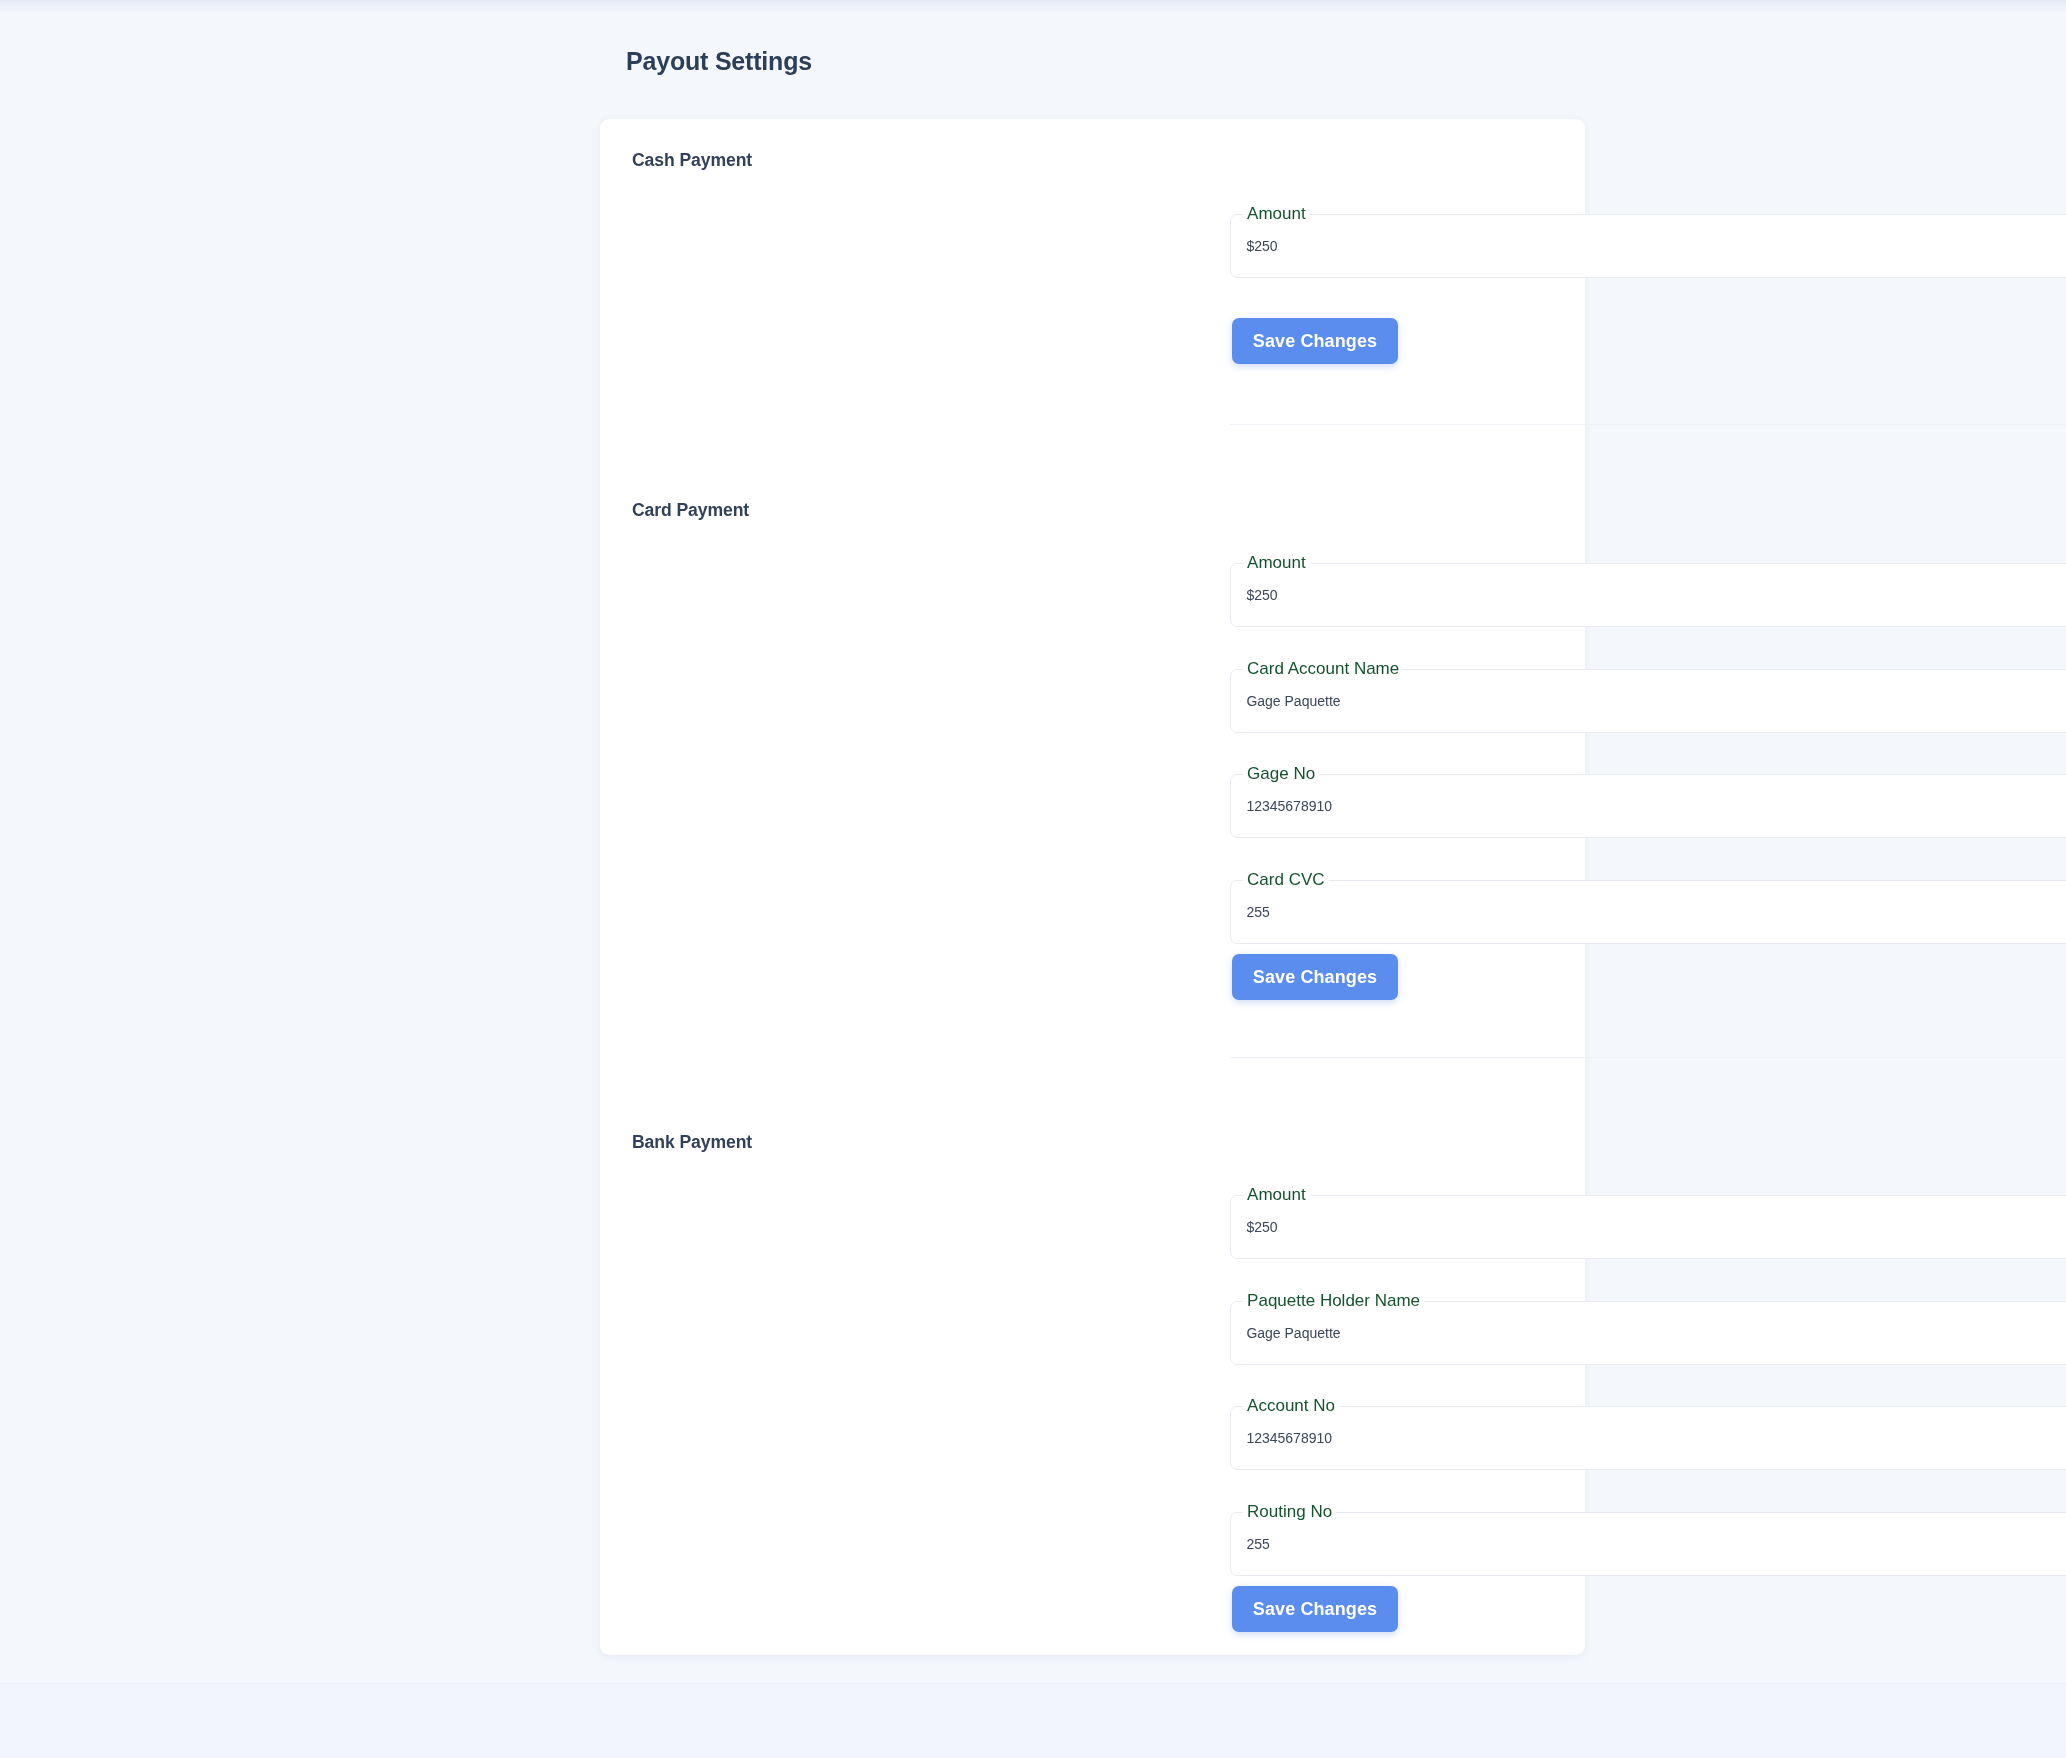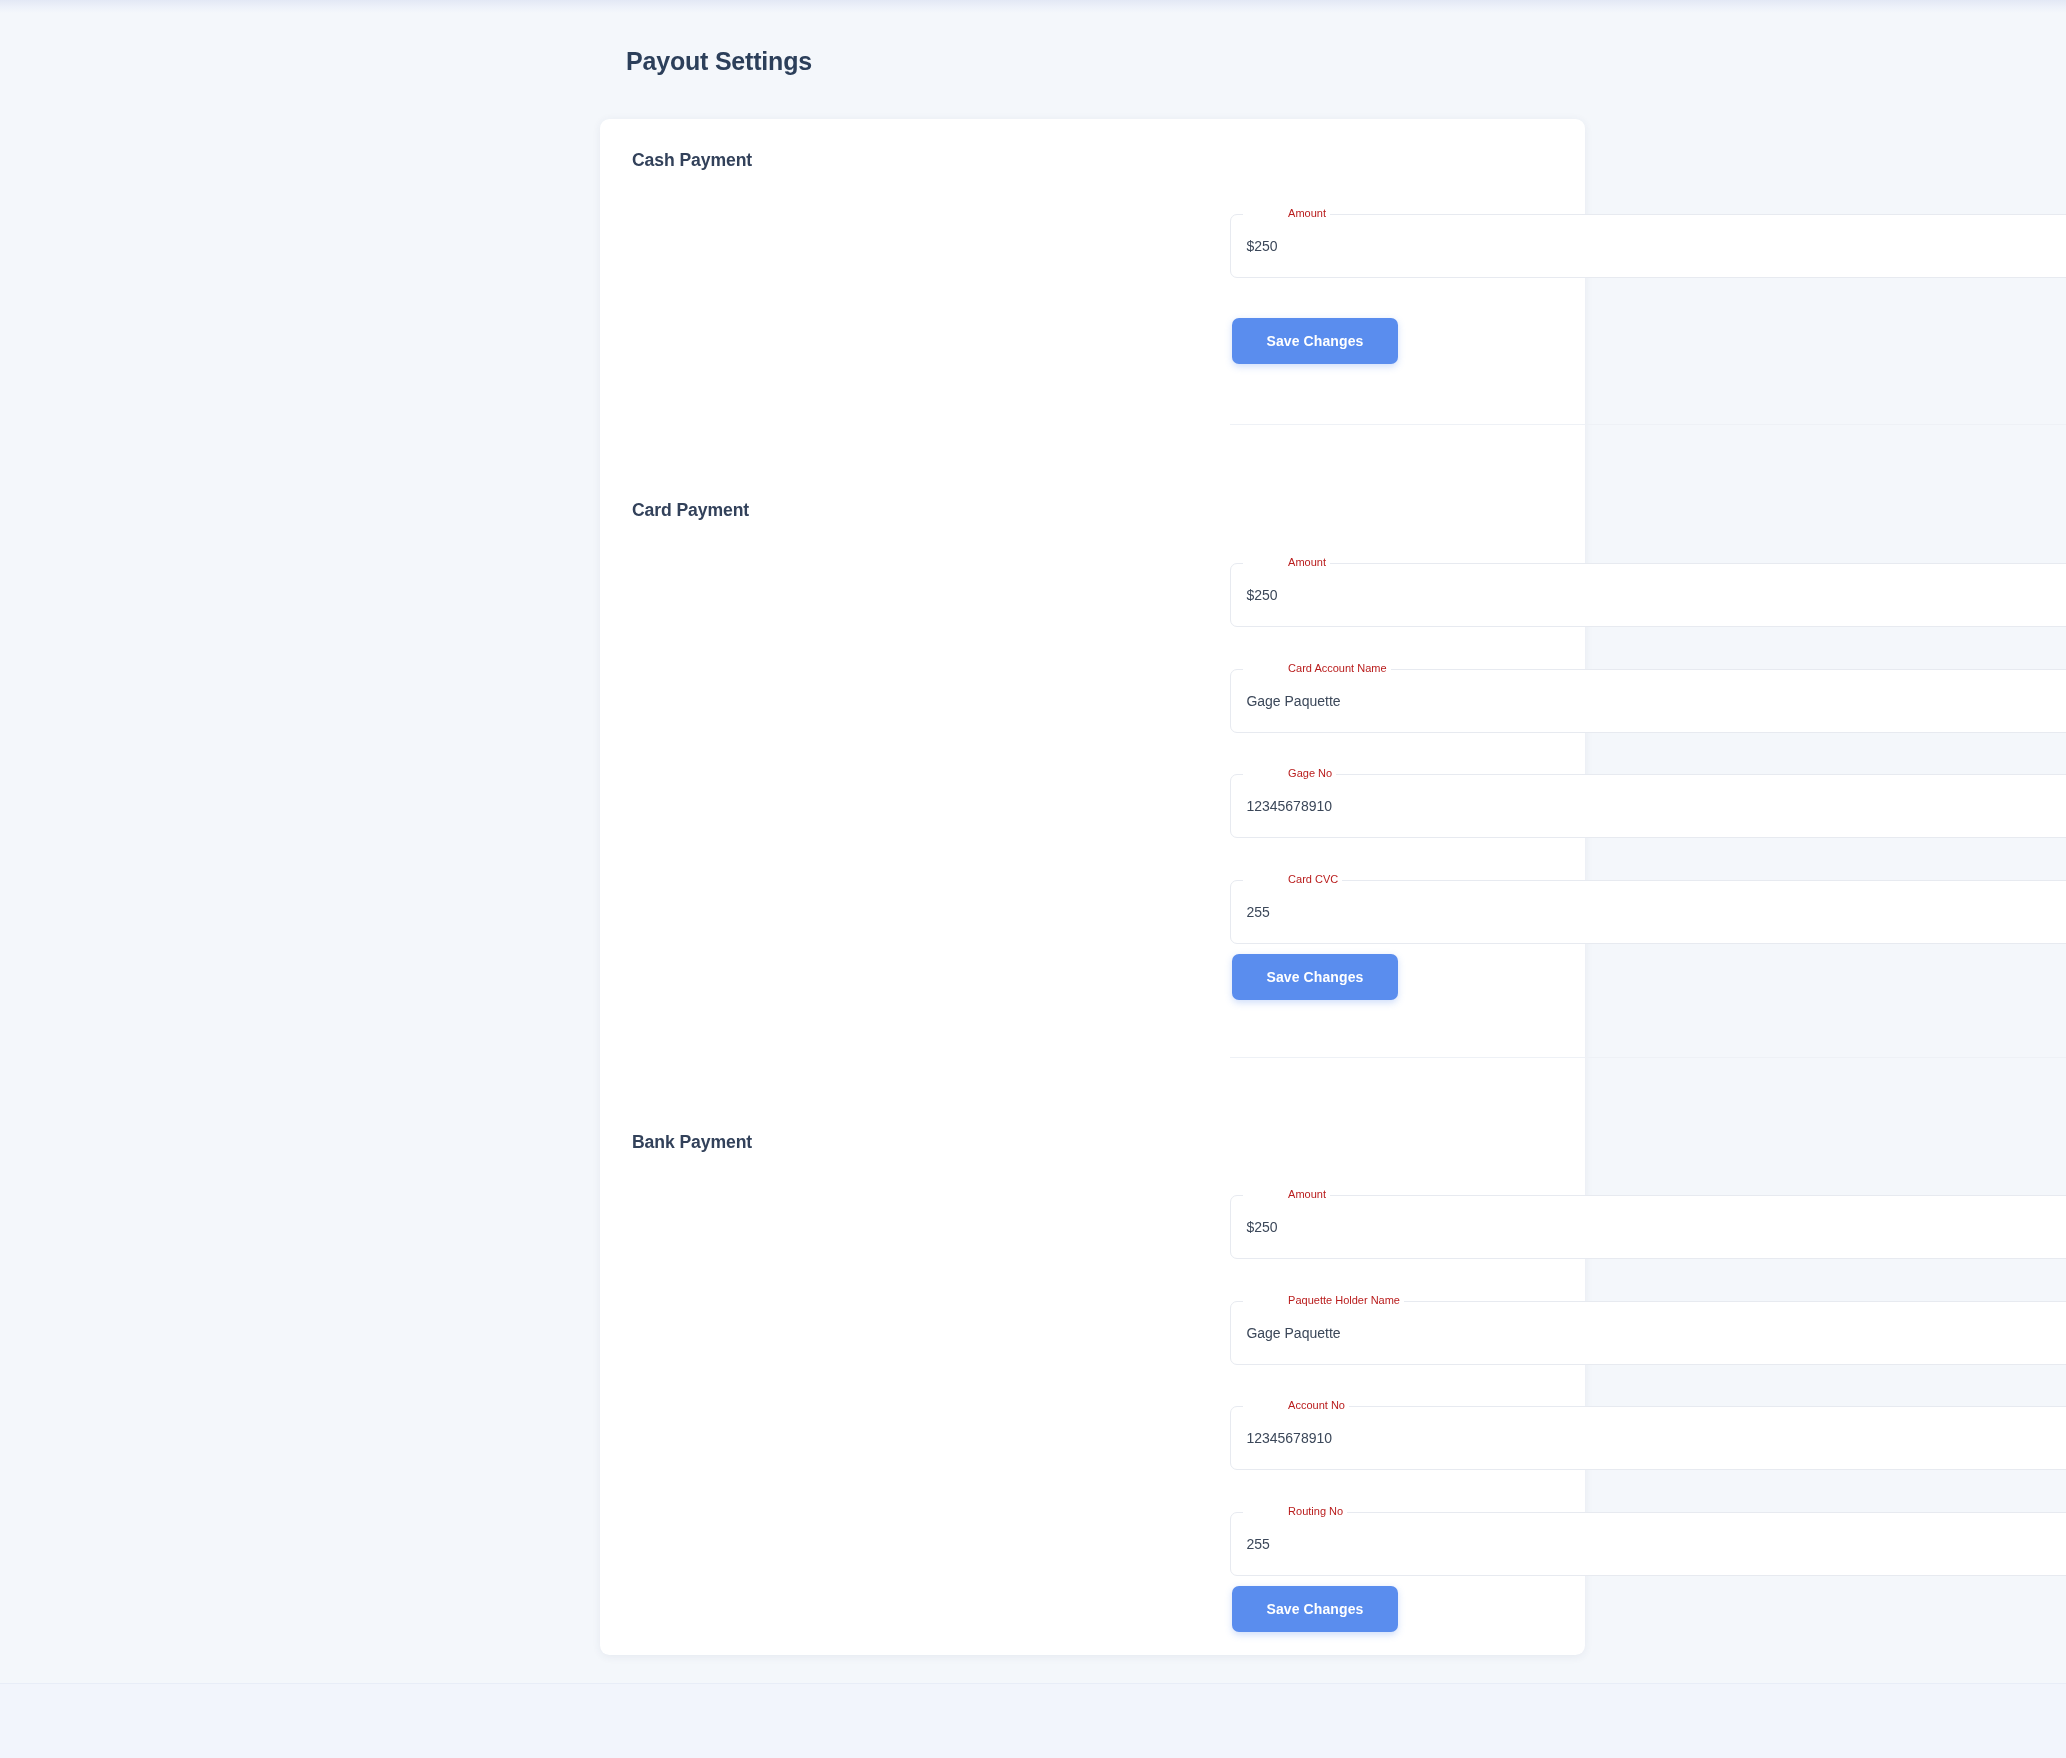--- a/index.html
+++ b/index.html
@@ -90,25 +90,24 @@
     left: 13px;
     top: -7.6px;
     height: 15.2px;
     background: #ffffff;
     padding: 0 4.1px;
     display: flex;
     align-items: center;
   }
 
   .field .notch-label {
-    font-size: 11px;
-    color: #b91c1c;
+    font-size: 17px;
+    color: #14532d;
     line-height: 15.2px;
     white-space: nowrap;
-    margin-left: 41px;
   }
 
   .field .value {
     position: absolute;
     left: 16.4px;
     top: 0;
     height: 64px;
     display: flex;
     align-items: center;
     font-size: 14px;
@@ -119,21 +118,21 @@
   .btn-save {
     position: absolute;
     left: 632px;
     width: 166px;
     height: 46px;
     background: #5a8dee;
     color: #ffffff;
     border: none;
     border-radius: 7px;
     font-family: "Liberation Sans", sans-serif;
-    font-size: 14px;
+    font-size: 18px;
     font-weight: 700;
     letter-spacing: 0.1px;
     cursor: pointer;
     box-shadow: 0 2.3px 7px rgba(90, 141, 238, 0.28);
   }
 
   .divider {
     position: absolute;
     left: 630px;
     width: 920px;

